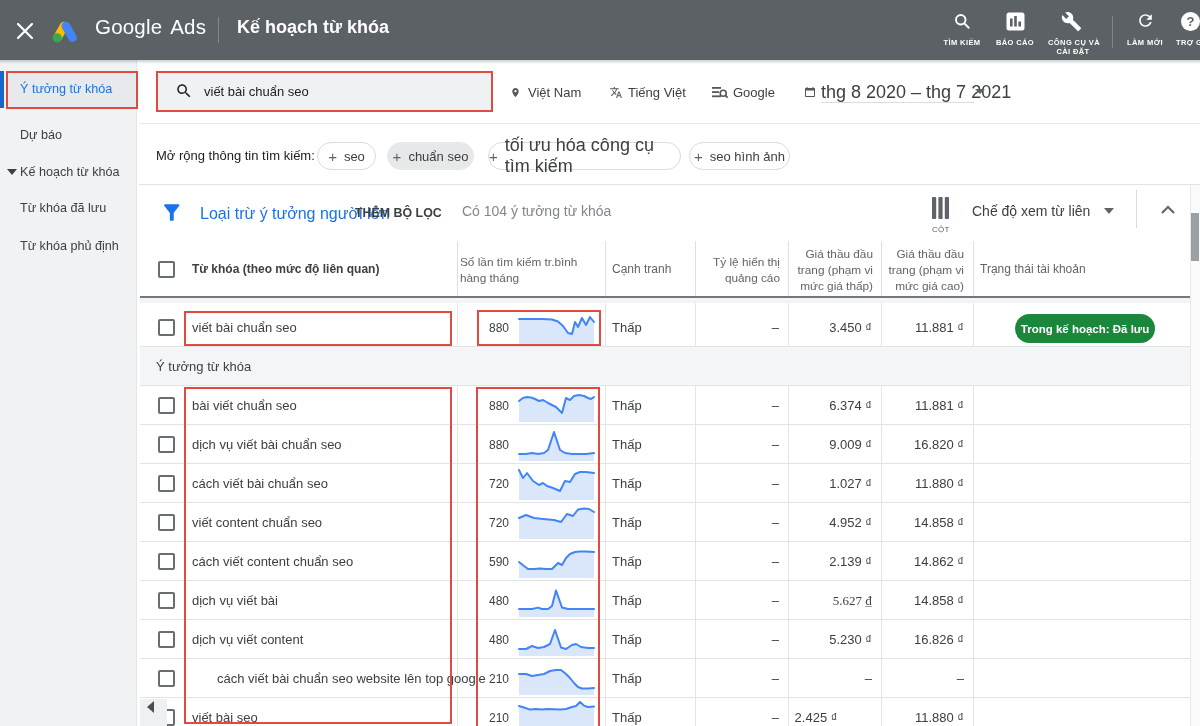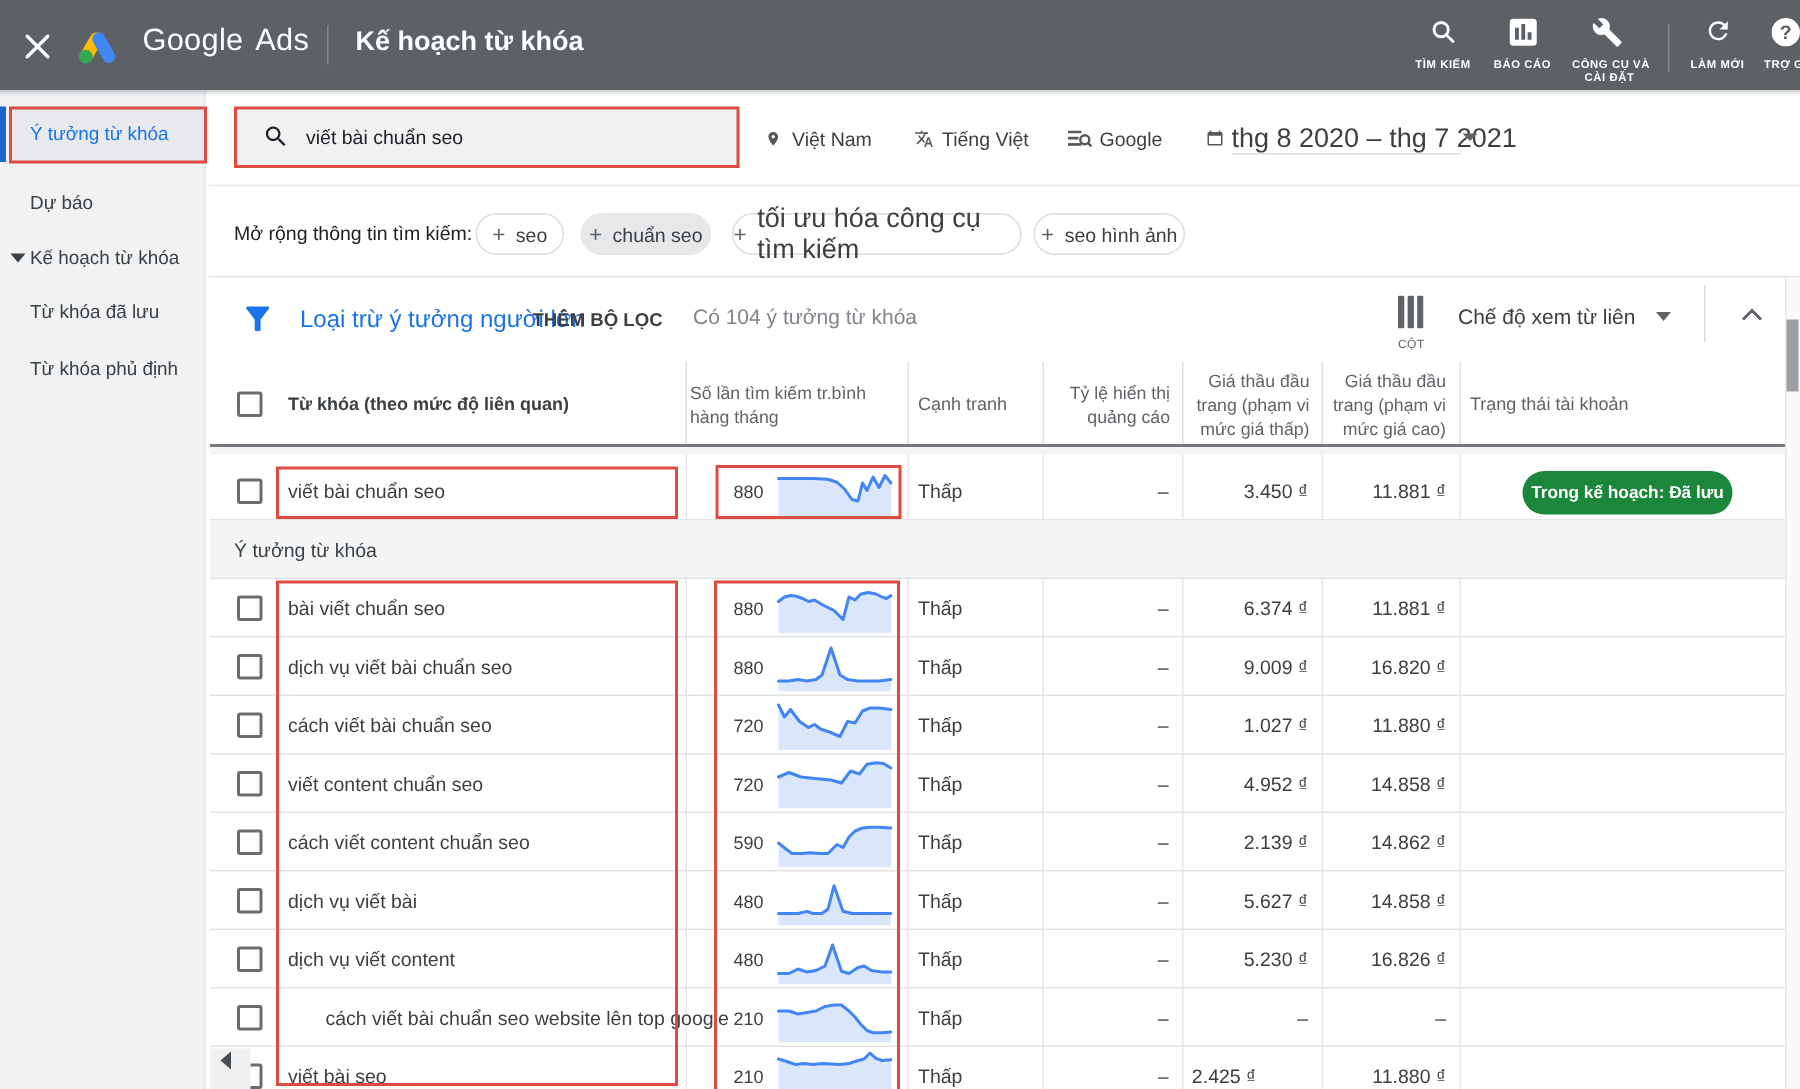--- a/index.html
+++ b/index.html
@@ -93,21 +93,21 @@
 <div class="abs" style="left:140px;top:619px;width:1050px;height:1px;background:#e2e3e4"></div>
 <div class="abs cb" style="left:158px;top:592px"></div>
 <div class="abs t" style="left:192px;top:593px;">dịch vụ viết bài</div>
 <div class="abs t" style="left:457px;width:52px;top:594px;text-align:right;font-size:12px">480</div>
 <svg class="abs" style="left:518px;top:585px" width="77" height="32" viewBox="0 0 77 32">
     <polygon points="1,24 8,24 14,24 20,22.6 24,24 30,24 34,21 38,5.5 44,22.5 50,24 58,24 66,24 76,24 76,32 1,32" fill="#dae6f9"></polygon>
     <polyline points="1,24 8,24 14,24 20,22.6 24,24 30,24 34,21 38,5.5 44,22.5 50,24 58,24 66,24 76,24" fill="none" stroke="#4285f4" stroke-width="2" stroke-linejoin="round" stroke-linecap="round"></polyline>
   </svg>
 <div class="abs t" style="left:612px;top:593px;">Thấp</div>
 <div class="abs t" style="left:695px;width:84px;top:593px;text-align:right;">–</div>
-<div class="abs t" style="left:760px;width:112px;top:593px;text-align:right;">5.627&nbsp;₫</div>
+<div class="abs t" style="left:760px;width:112px;top:593px;text-align:right;font-family:Liberation Serif, serif;">5.627&nbsp;₫</div>
 <div class="abs t" style="left:860px;width:104px;top:593px;text-align:right;">14.858&nbsp;₫</div>
 <div class="abs" style="left:140px;top:658px;width:1050px;height:1px;background:#e2e3e4"></div>
 <div class="abs cb" style="left:158px;top:631px"></div>
 <div class="abs t" style="left:192px;top:632px;">dịch vụ viết content</div>
 <div class="abs t" style="left:457px;width:52px;top:633px;text-align:right;font-size:12px">480</div>
 <svg class="abs" style="left:518px;top:624px" width="77" height="32" viewBox="0 0 77 32">
     <polygon points="1,25 8,25 14,22 20,24 26,23 32,20 37,6 43,23.5 48,25 54,21 58,20 63,23 70,24 76,24 76,32 1,32" fill="#dae6f9"></polygon>
     <polyline points="1,25 8,25 14,22 20,24 26,23 32,20 37,6 43,23.5 48,25 54,21 58,20 63,23 70,24 76,24" fill="none" stroke="#4285f4" stroke-width="2" stroke-linejoin="round" stroke-linecap="round"></polyline>
   </svg>
 <div class="abs t" style="left:612px;top:632px;">Thấp</div>

